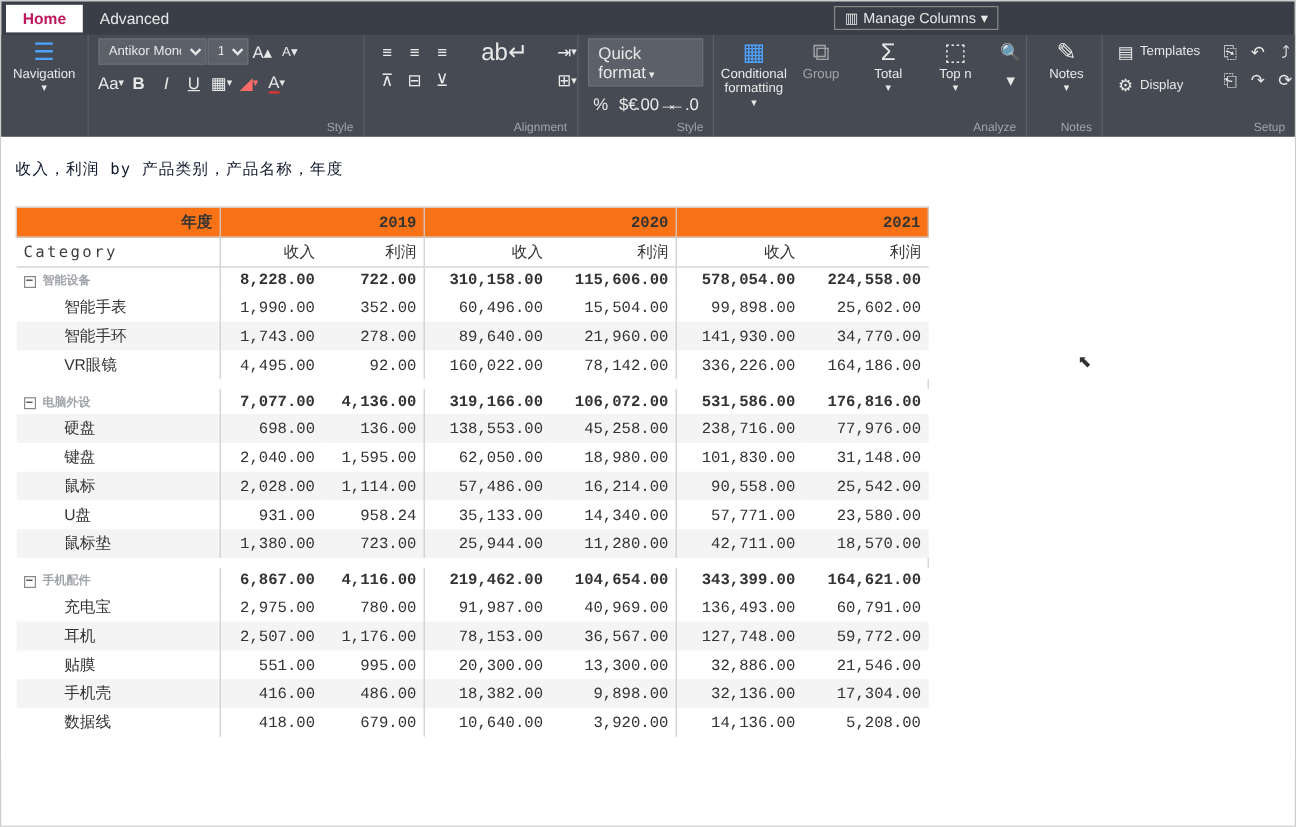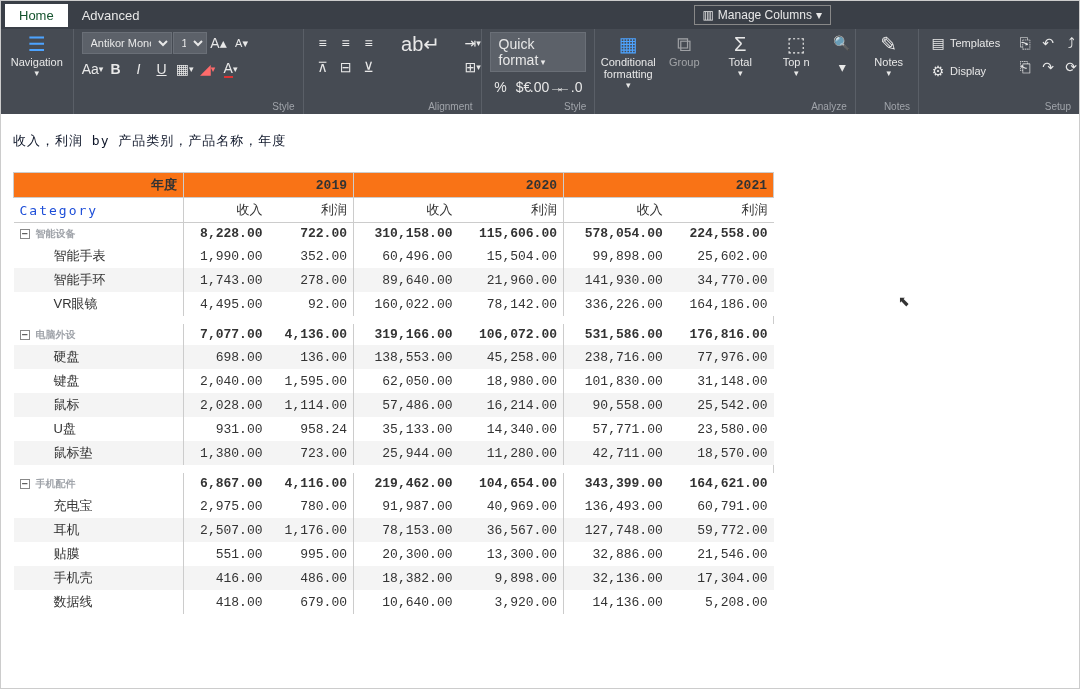--- a/index.html
+++ b/index.html
@@ -1,20 +1,20 @@
 <!DOCTYPE html>
 <html><head>
 <meta charset="utf-8">
 <style>
   * { box-sizing: border-box; margin: 0; padding: 0; }
   body { font-family: "Segoe UI", Arial, sans-serif; font-size: 12px; background: #fff; color: #333; width: 1080px; height: 689px; overflow: hidden; border: 1px solid #ccc; }
   .ribbon-bar { background: #3a3f47; color: #e8e8e8; }
   .tabs { display: flex; align-items: center; height: 28px; padding: 0 4px; }
   .tab { padding: 4px 14px; cursor: pointer; font-size: 13px; }
-  .tab.active { background: #fff; color: #14532d; font-weight: 400; }
+  .tab.active { background: #fff; color: #be185d; font-weight: 700; }
   .manage-cols { margin-left: 540px; border: 1px solid #888; padding: 2px 8px; font-size: 12px; display: flex; align-items: center; gap: 4px; }
   .ribbon-content { display: flex; background: #464b53; height: 85px; }
   .group { border-right: 1px solid #5a5f67; padding: 3px 8px 2px 8px; display: flex; flex-direction: column; justify-content: space-between; }
   .group-body { display:flex; align-items:flex-start; gap:6px; flex:1; }
   .group-label { text-align: right; font-size: 10px; color: #a0a4aa; padding-top: 2px; }
   .btn-large { display:flex; flex-direction:column; align-items:center; justify-content:center; padding:2px 4px; cursor:pointer; font-size:11px; color:#e8e8e8; text-align:center; min-width:50px; }
   .btn-large .ic { font-size:20px; margin-bottom:2px; display:block; line-height:1; }
   .btn-small { display:inline-flex; align-items:center; justify-content:center; width:22px; height:22px; cursor:pointer; color:#e8e8e8; font-size:14px; }
   .font-select { background:#5c6169; color:#e8e8e8; border:1px solid #6a6f77; font-size:11px; padding:2px 4px; height:22px; }
   .font-name { width:90px; }
@@ -26,21 +26,21 @@
   .divider-v { width:1px; background:#5a5f67; margin:0 2px; height:60px; }
 
   .report-area { padding: 18px 12px; background:#fff; font-family: "Consolas","Courier New",monospace; }
   .report-title { font-size:13px; color:#0f172a; letter-spacing:1px; margin-bottom:22px; font-family:"Microsoft YaHei","Consolas",monospace; }
 
   table.pivot { border-collapse: collapse; font-family:"Consolas","Courier New",monospace; font-size:13px; }
   table.pivot th, table.pivot td { padding:3px 6px; white-space:nowrap; }
   .year-header th { border:1px solid #ccc; text-align:right; font-weight:bold; padding:6px 8px; background:#f97316; }
   .year-header th.span { border-left:1px solid #ccc; }
   .col-header th { border-bottom:1px solid #ccc; font-weight:normal; text-align:right; color:#333; }
-  .col-header th.cat { text-align:left; font-family:"Consolas",monospace; letter-spacing:2px; color:#1d4ed8; border-right:1px solid #ccc;margin-left:34px; }
+  .col-header th.cat { text-align:left; font-family:"Consolas",monospace; letter-spacing:2px; color:#404040; border-right:1px solid #ccc;margin-left:34px; }
   .col-header th.sep { border-left:1px solid #ccc; }
   tbody td.label { text-align:left; font-family:"Microsoft YaHei",sans-serif; padding-left:40px; border-right:1px solid #ccc; }
   tbody td.group-label { text-align:left; font-weight:bold; font-family:"Microsoft YaHei",sans-serif; padding-left:6px; border-right:1px solid #ccc;margin-left:30px; }
   tbody td.num { text-align:right; font-family:"Consolas","Courier New",monospace; }
   tbody tr.group-row td { font-weight:bold; }
   tbody td.sep { border-left:1px solid #ccc; }
   tbody tr.alt td { background:#f4f4f4; }
   .expander { display:inline-block; width:10px; height:10px; border:1px solid #888; line-height:8px; text-align:center; font-size:10px; margin-right:6px; font-family:monospace; color:#555; }
   .spacer-row td { height:8px; }
   .corner { font-weight:bold; border:1px solid #ccc; padding:6px 8px; font-family:"Microsoft YaHei",sans-serif; }

